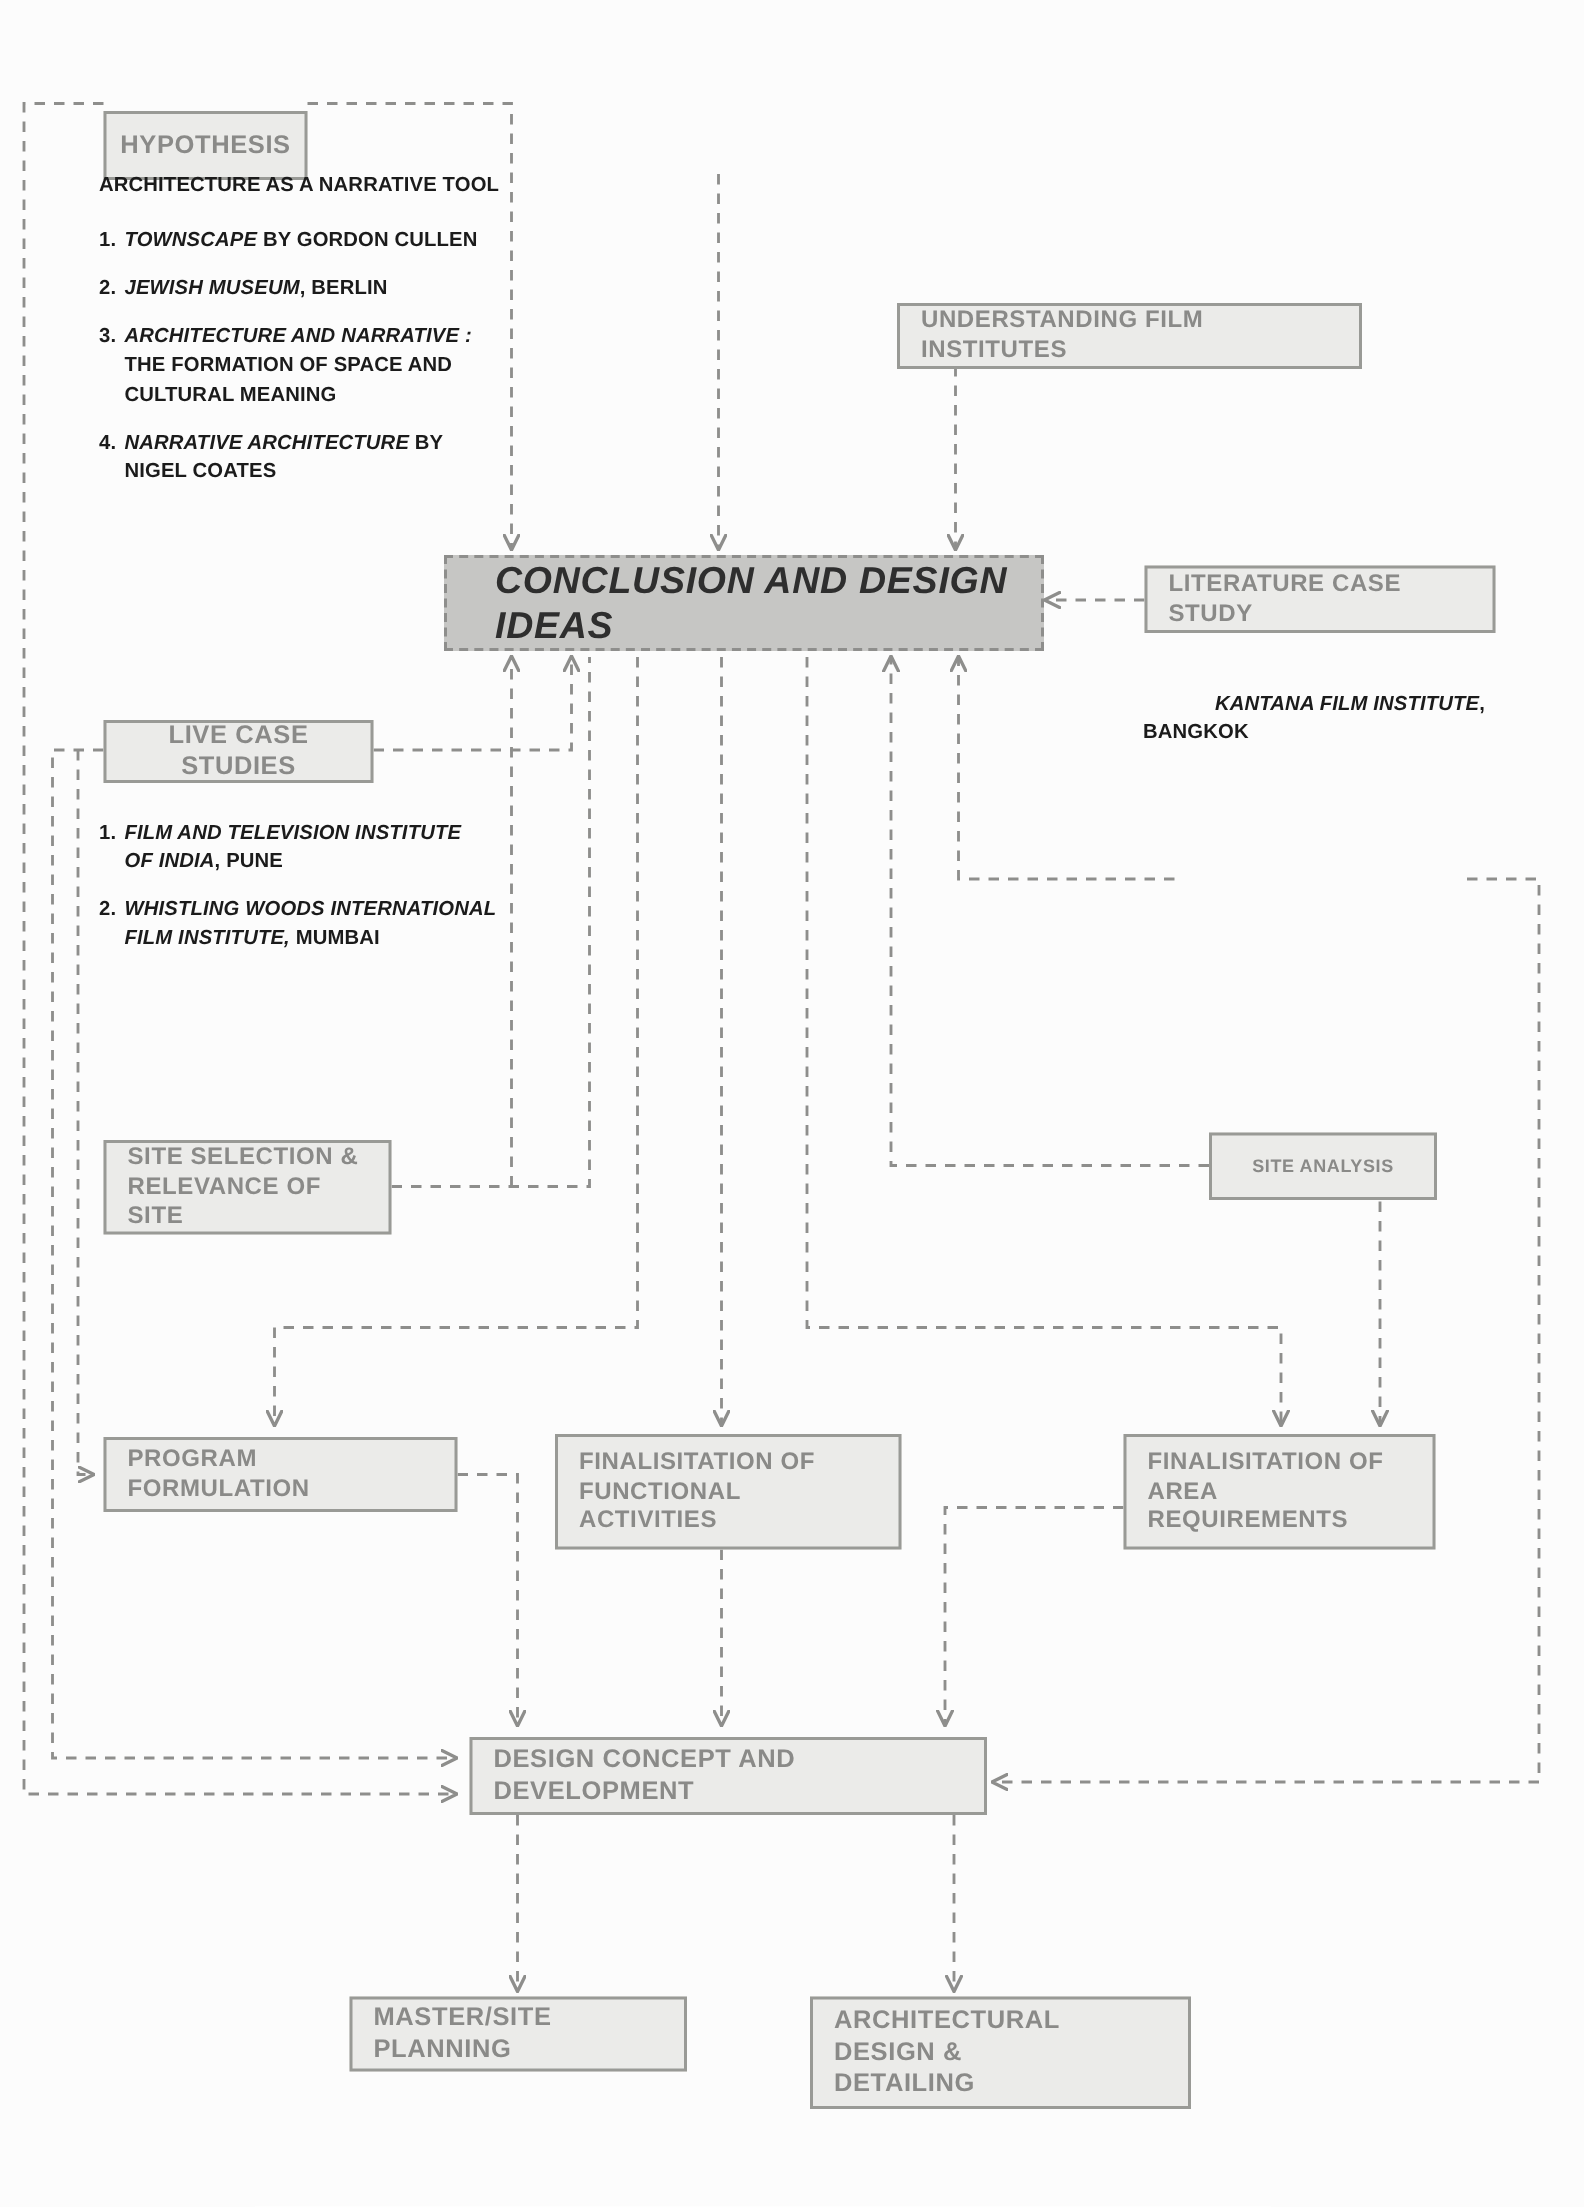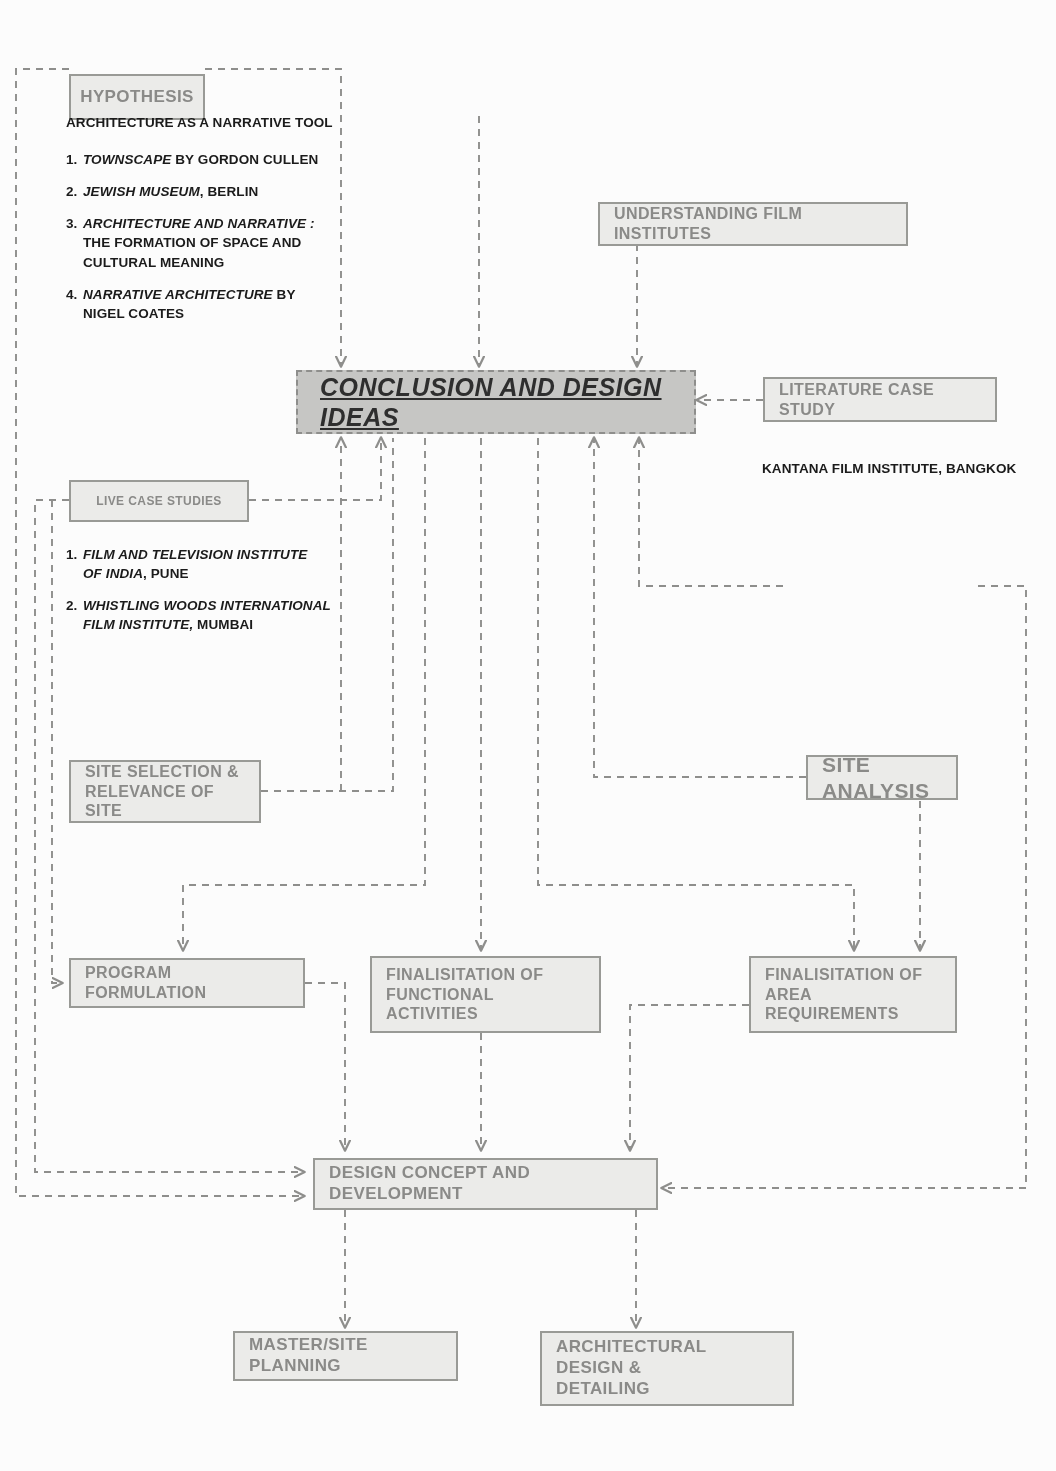--- a/index.html
+++ b/index.html
@@ -23,36 +23,35 @@
     padding:0 14px;
     z-index:3;
   }
   .node.hero{
     background:#c6c6c4;
     border:2px dashed #8e8e8c;
     color:#2e2e2e;
     font-style:italic;
     font-size:25px;
     letter-spacing:.5px;
-    padding-left:22px;
-    text-decoration:underline;
+    padding-left:32px;
   }
   .note{
     position:absolute;
     color:#1b1b1b;
     font-size:13.5px;
     font-weight:bold;
     line-height:1.42;
     letter-spacing:.1px;
     text-transform:uppercase;
     z-index:4;
     white-space:pre-line;
   }
   .note i{font-style:italic;}
-  .note .ttl{}
+  .note .ttl{font-style:italic;margin-left:48px;}
   .listrow{margin-bottom:13px;display:flex;}
   .listrow .num{width:17px;flex:0 0 17px;}
   .listrow .txt{flex:1;}
 </style>
 </head>
 <body>
 
 <div id="stage">
 
   <svg id="wires" viewBox="0 0 1056 1471">
@@ -115,31 +114,31 @@
   </div>
 
   <div class="node hero" style="left:296px;top:370px;width:400px;height:64px;justify-content:center;">
     <span>CONCLUSION AND DESIGN IDEAS</span>
   </div>
 
   <div class="node" style="left:763px;top:377px;width:234px;height:45px;font-size:16px;justify-content:center;">
     <span>LITERATURE CASE STUDY</span>
   </div>
 
-  <div class="node" style="left:69px;top:480px;width:180px;height:42px;font-size:12px;justify-content:center;">
+  <div class="node" style="left:69px;top:480px;width:180px;height:42px;font-size:17px;justify-content:center;text-align:center;">
     <span>LIVE CASE STUDIES</span>
   </div>
 
 
   <div class="node" style="left:69px;top:760px;width:192px;height:63px;font-size:16px;white-space:pre-line;">
     <span>SITE SELECTION &amp;
 RELEVANCE OF SITE</span>
   </div>
 
-  <div class="node" style="left:806px;top:755px;width:152px;height:45px;font-size:21px;justify-content:center;">
+  <div class="node" style="left:806px;top:755px;width:152px;height:45px;font-size:12px;justify-content:center;">
     <span>SITE ANALYSIS</span>
   </div>
 
   <div class="node" style="left:69px;top:958px;width:236px;height:50px;font-size:16px;justify-content:center;">
     <span>PROGRAM FORMULATION</span>
   </div>
 
   <div class="node" style="left:370px;top:956px;width:231px;height:77px;font-size:16px;white-space:pre-line;">
     <span>FINALISITATION OF
 FUNCTIONAL ACTIVITIES</span>

